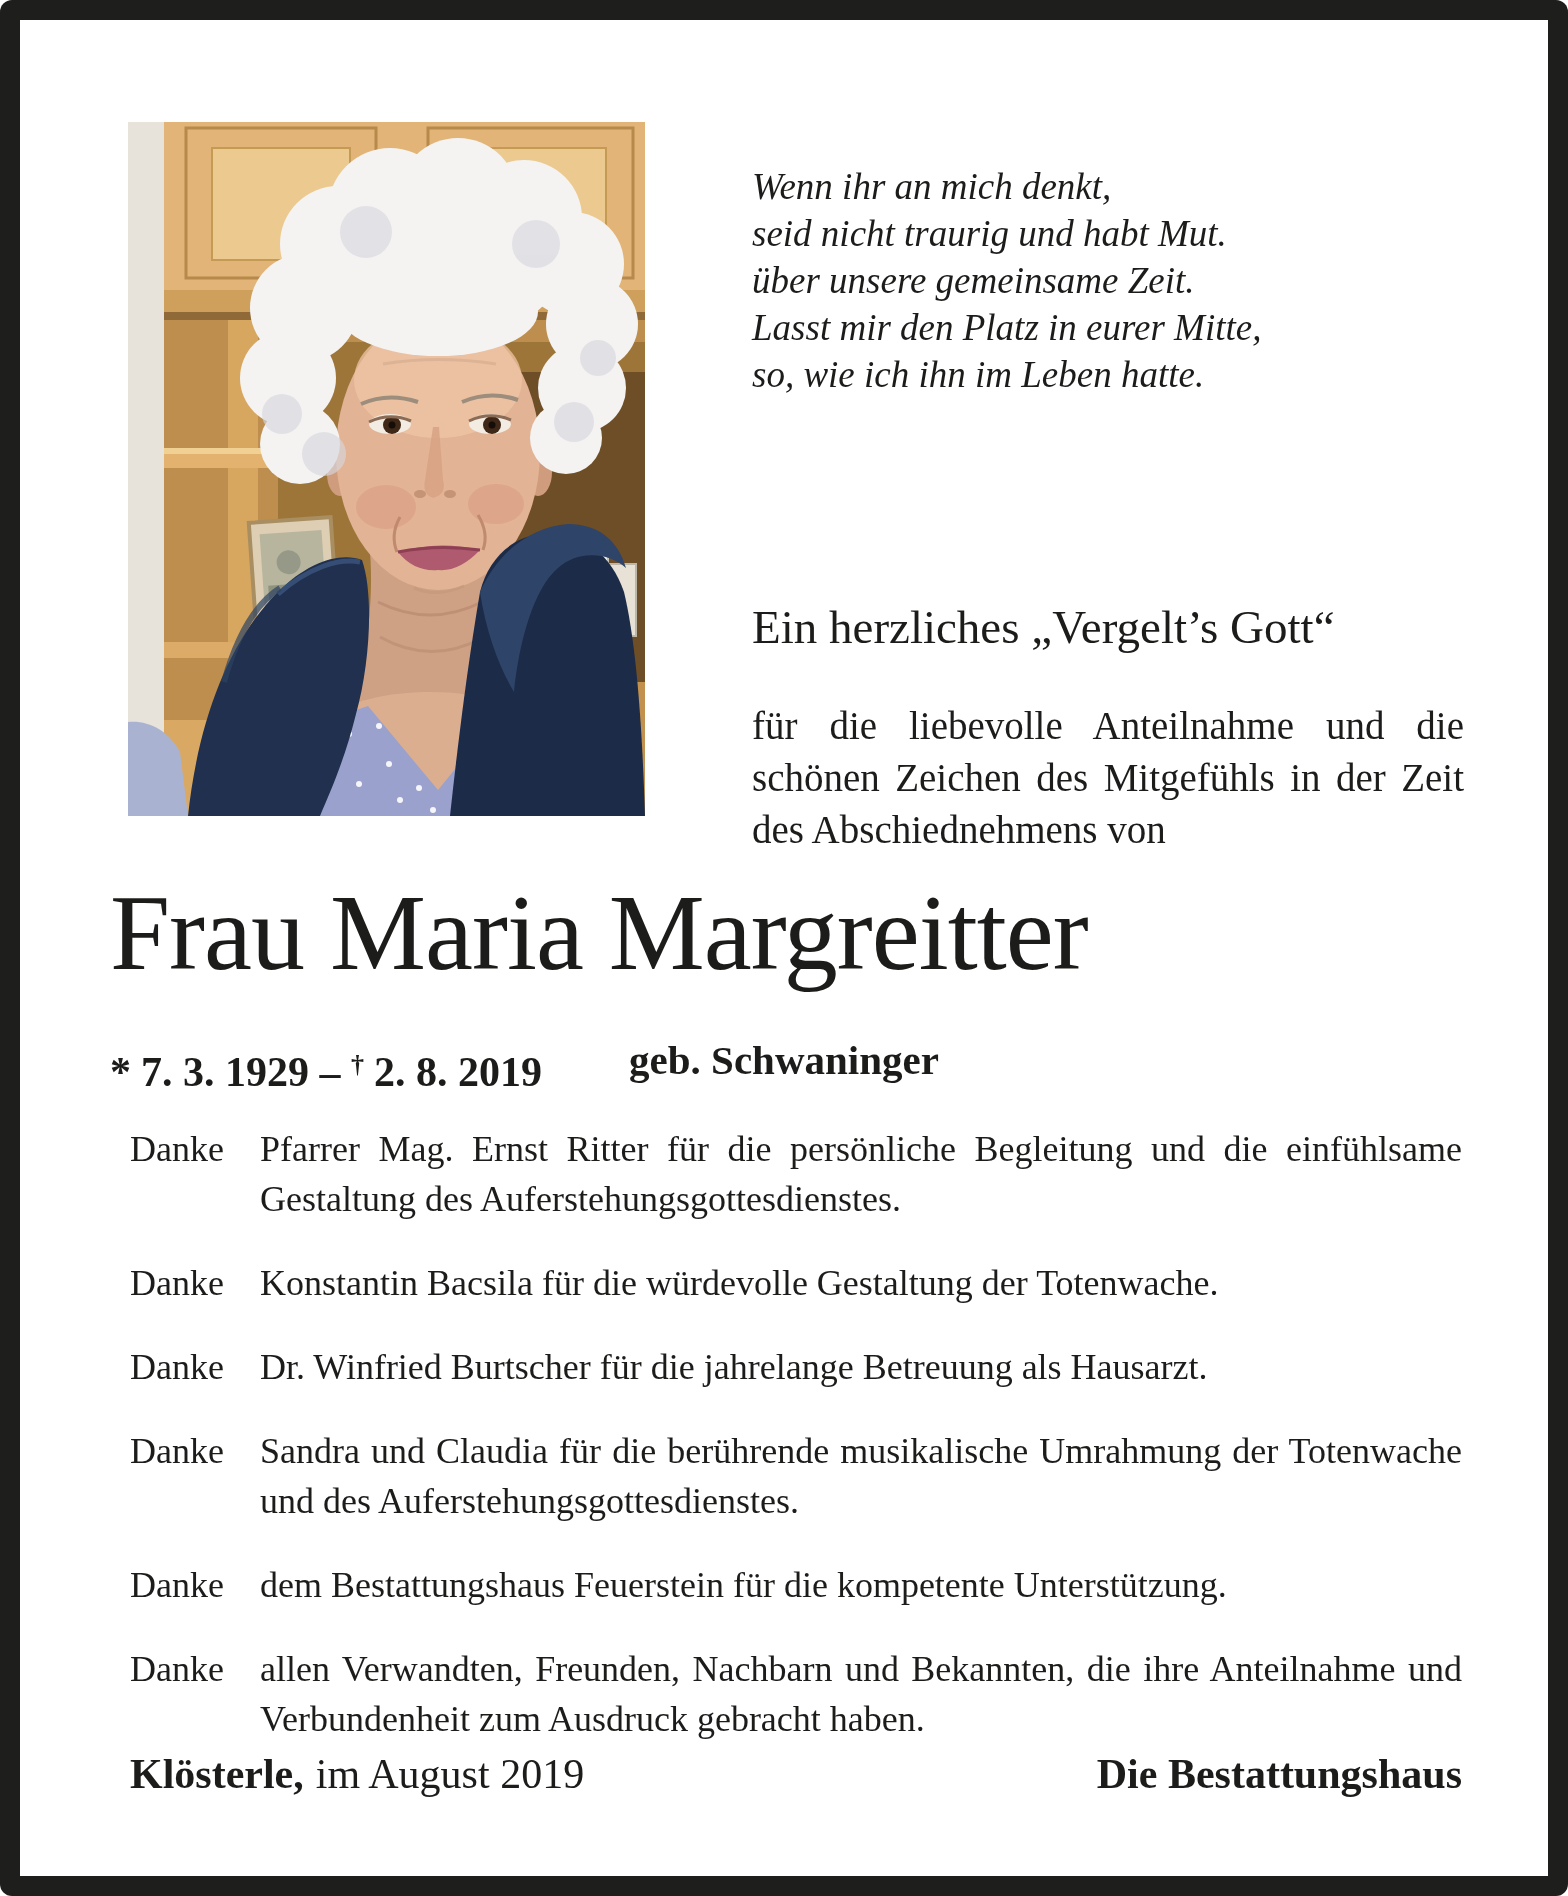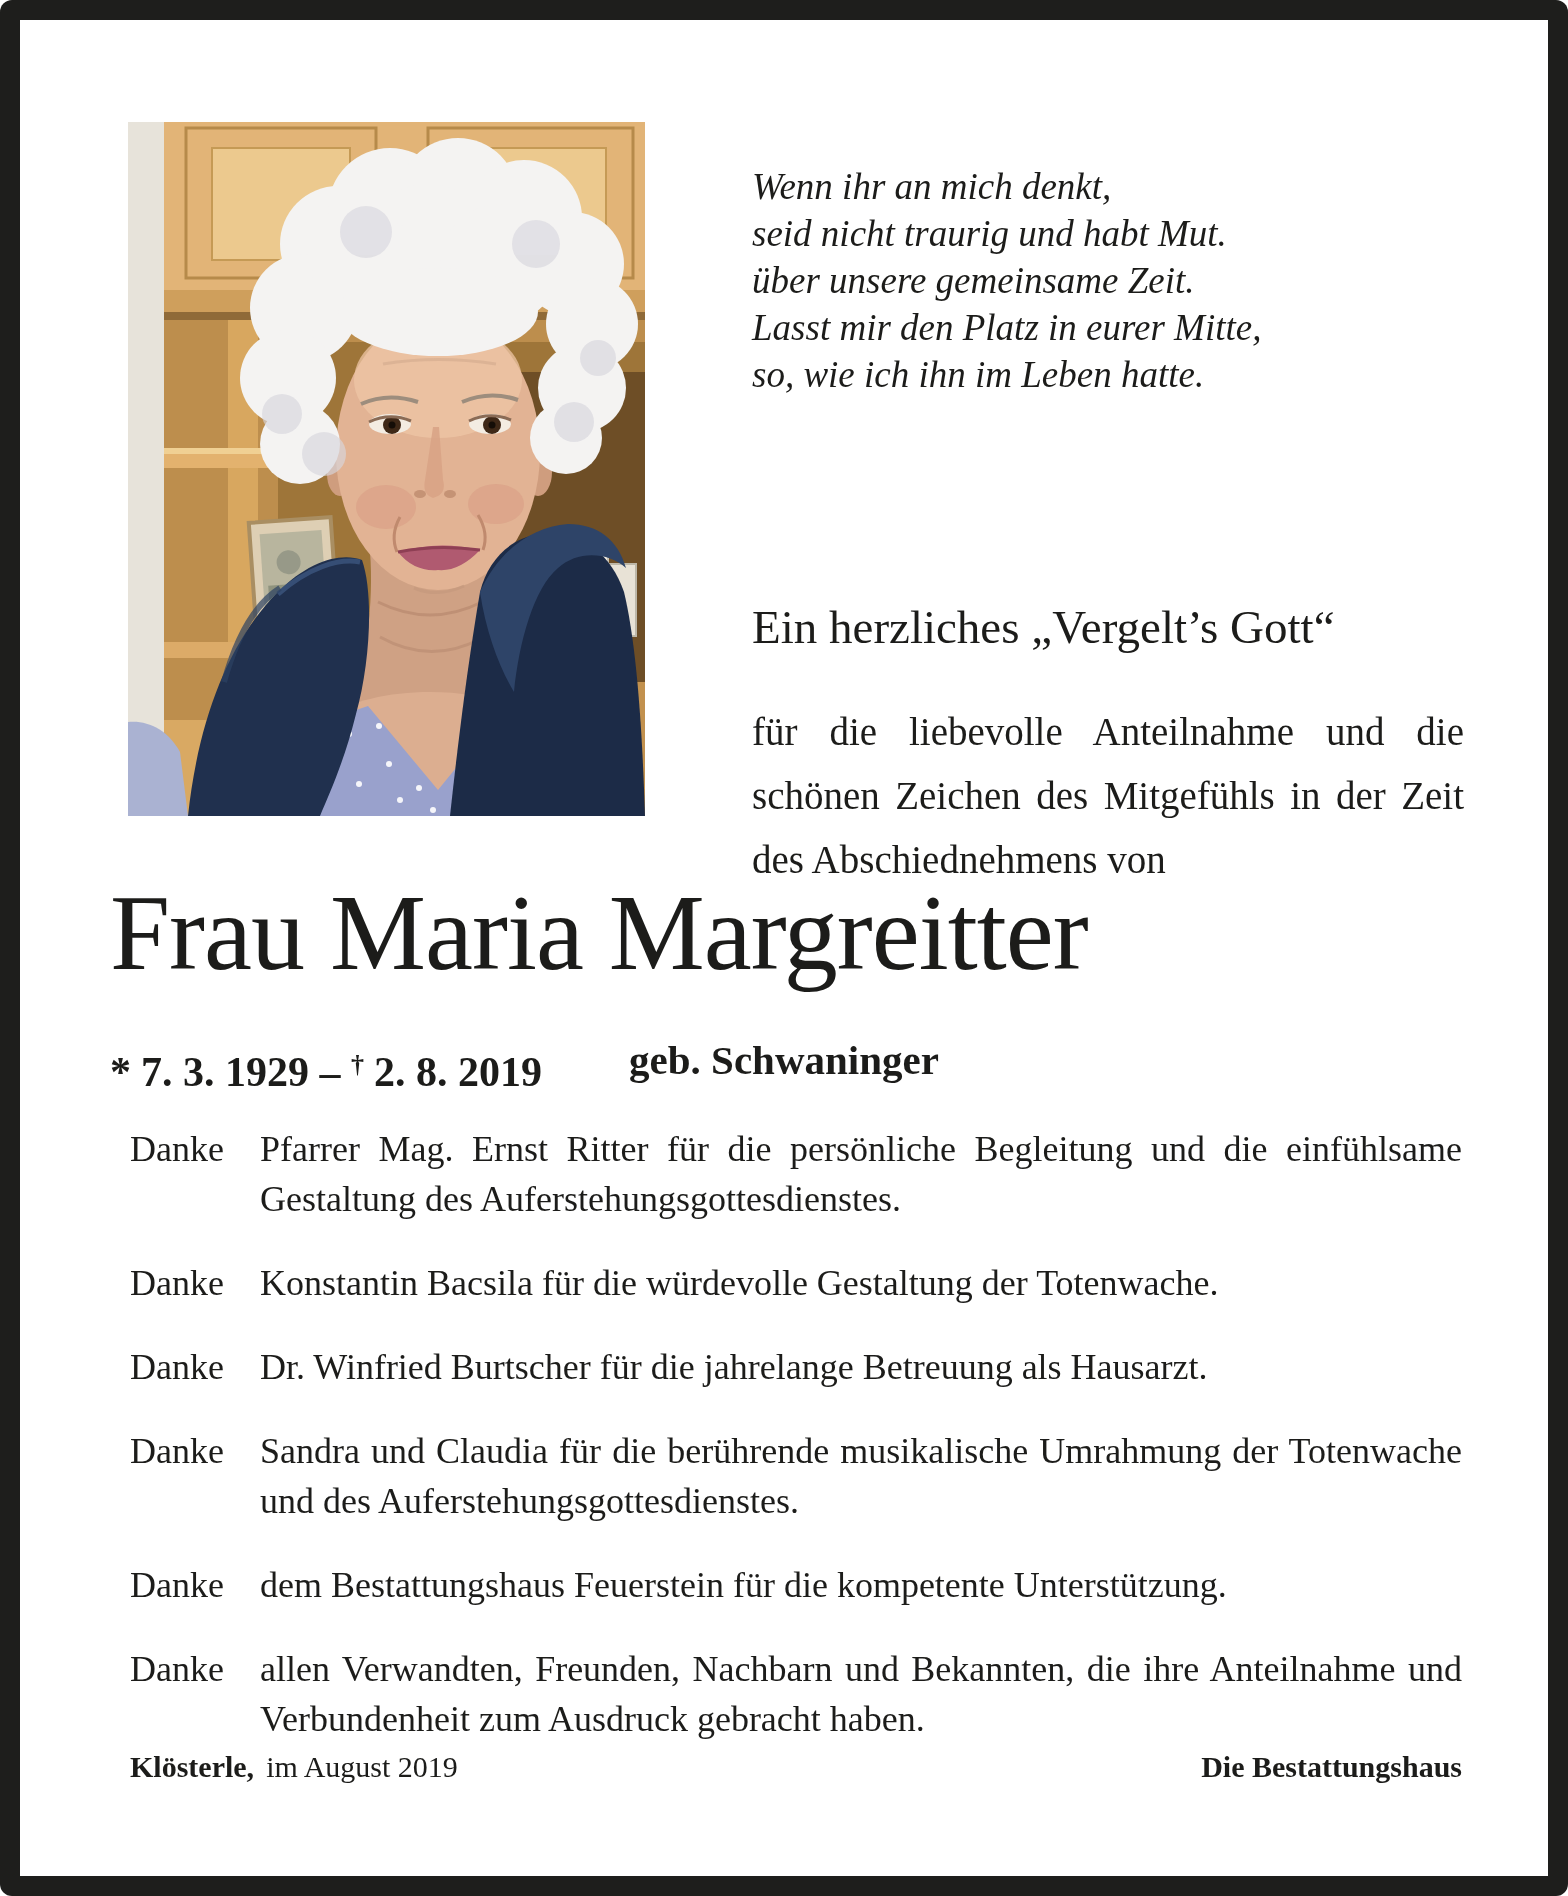--- a/index.html
+++ b/index.html
@@ -11,31 +11,31 @@
     color:#1c1c1a;
     overflow:hidden;
     border-radius:12px;
   }
   .frame{position:absolute;inset:0;border:20px solid #1e1e1c;pointer-events:none;z-index:10;}
   .abs{position:absolute;}
   .photo{left:128px;top:122px;width:517px;height:694px;}
   .photo svg{display:block;width:100%;height:100%;}
   .poem{left:752px;top:163px;width:720px;font-size:37px;line-height:47px;font-style:italic;font-weight:500;}
   .heading{left:752px;top:600px;width:720px;font-size:47px;}
-  .intro{left:752px;top:700px;width:712px;font-size:39px;line-height:64px;text-align:justify;}
+  .intro{left:752px;top:700px;width:712px;font-size:39px;line-height:52px;text-align:justify;}
   .name{left:110px;top:876px;width:1348px;font-size:108px;line-height:1.05;text-align:left;letter-spacing:-1px;}
   .maiden{left:110px;top:1036px;width:1348px;font-size:41px;font-weight:bold;text-align:center;}
   .dates{left:110px;top:1048px;width:1348px;font-size:42px;font-weight:bold;text-align:left;}
   .death-sym{font-size:0.62em;vertical-align:0.5em;}
   .date-gap{display:inline-block;width:10px;}
   .ack-list{left:130px;top:1124px;width:1332px;}
   .ack{display:flex;margin-bottom:34px;font-size:36px;line-height:50px;}
   .ack-label{flex:none;width:108px;}
   .ack-text{flex:1;margin-left:22px;text-align:justify;hyphens:manual;-webkit-hyphens:manual;}
-  .footer{left:130px;top:1750px;width:1332px;display:flex;justify-content:space-between;align-items:baseline;font-size:30px;}
+  .footer{left:130px;top:1750px;width:1332px;display:flex;justify-content:space-between;align-items:baseline;font-size:42px;}
   .footer .place{font-weight:bold;}
   .footer .date{font-weight:normal;margin-left:12px;}
   .footer .signature{font-weight:bold;}
 </style>
 </head>
 <body>
 
 <div class="card">
   <div class="frame"></div>
 

